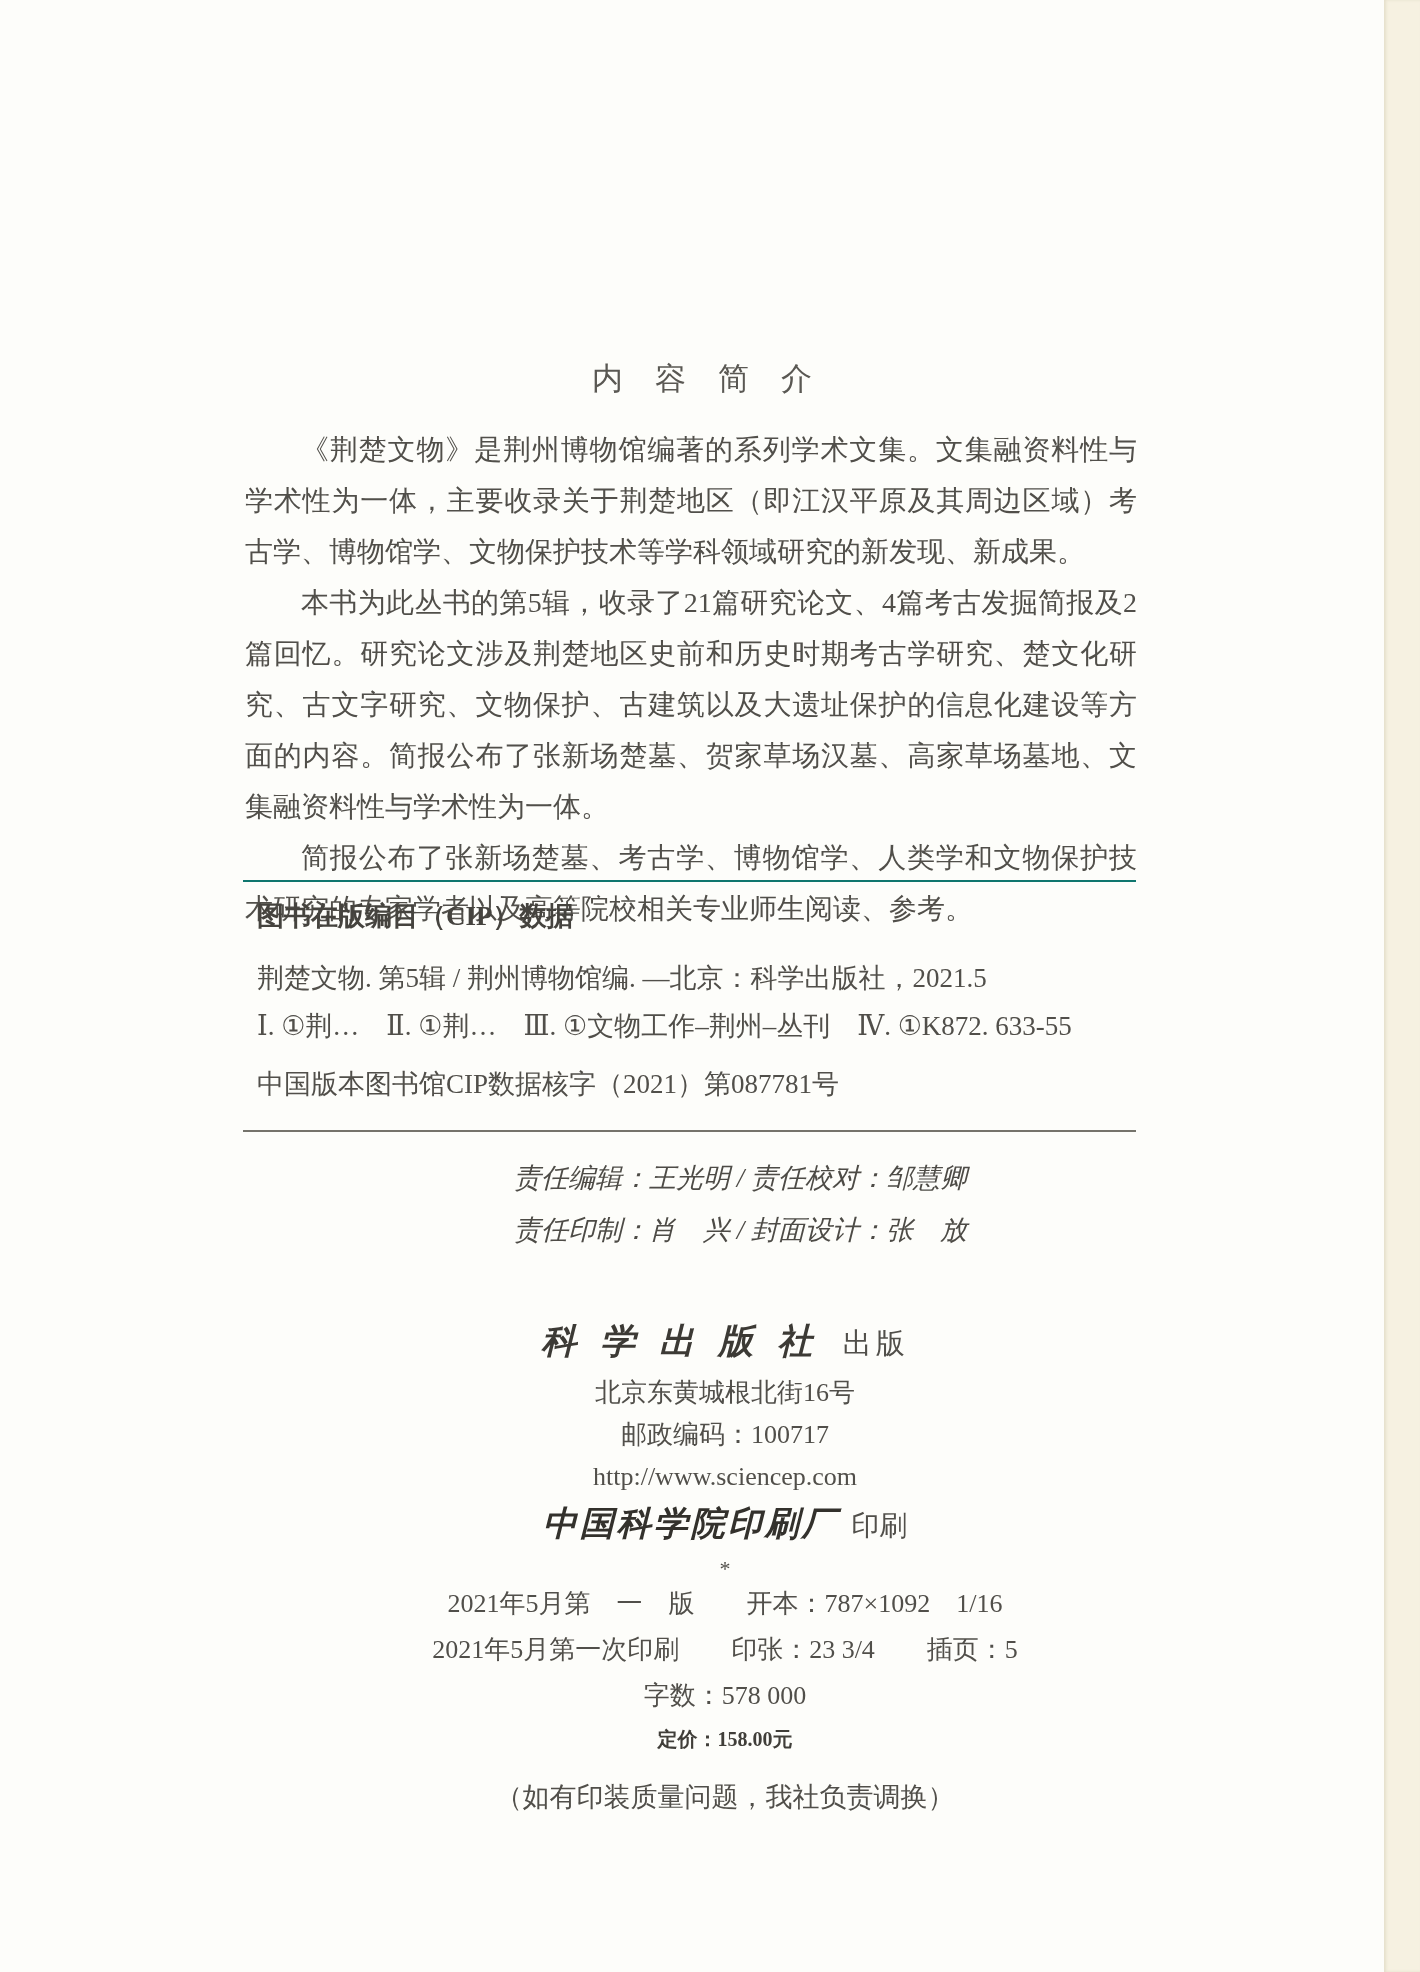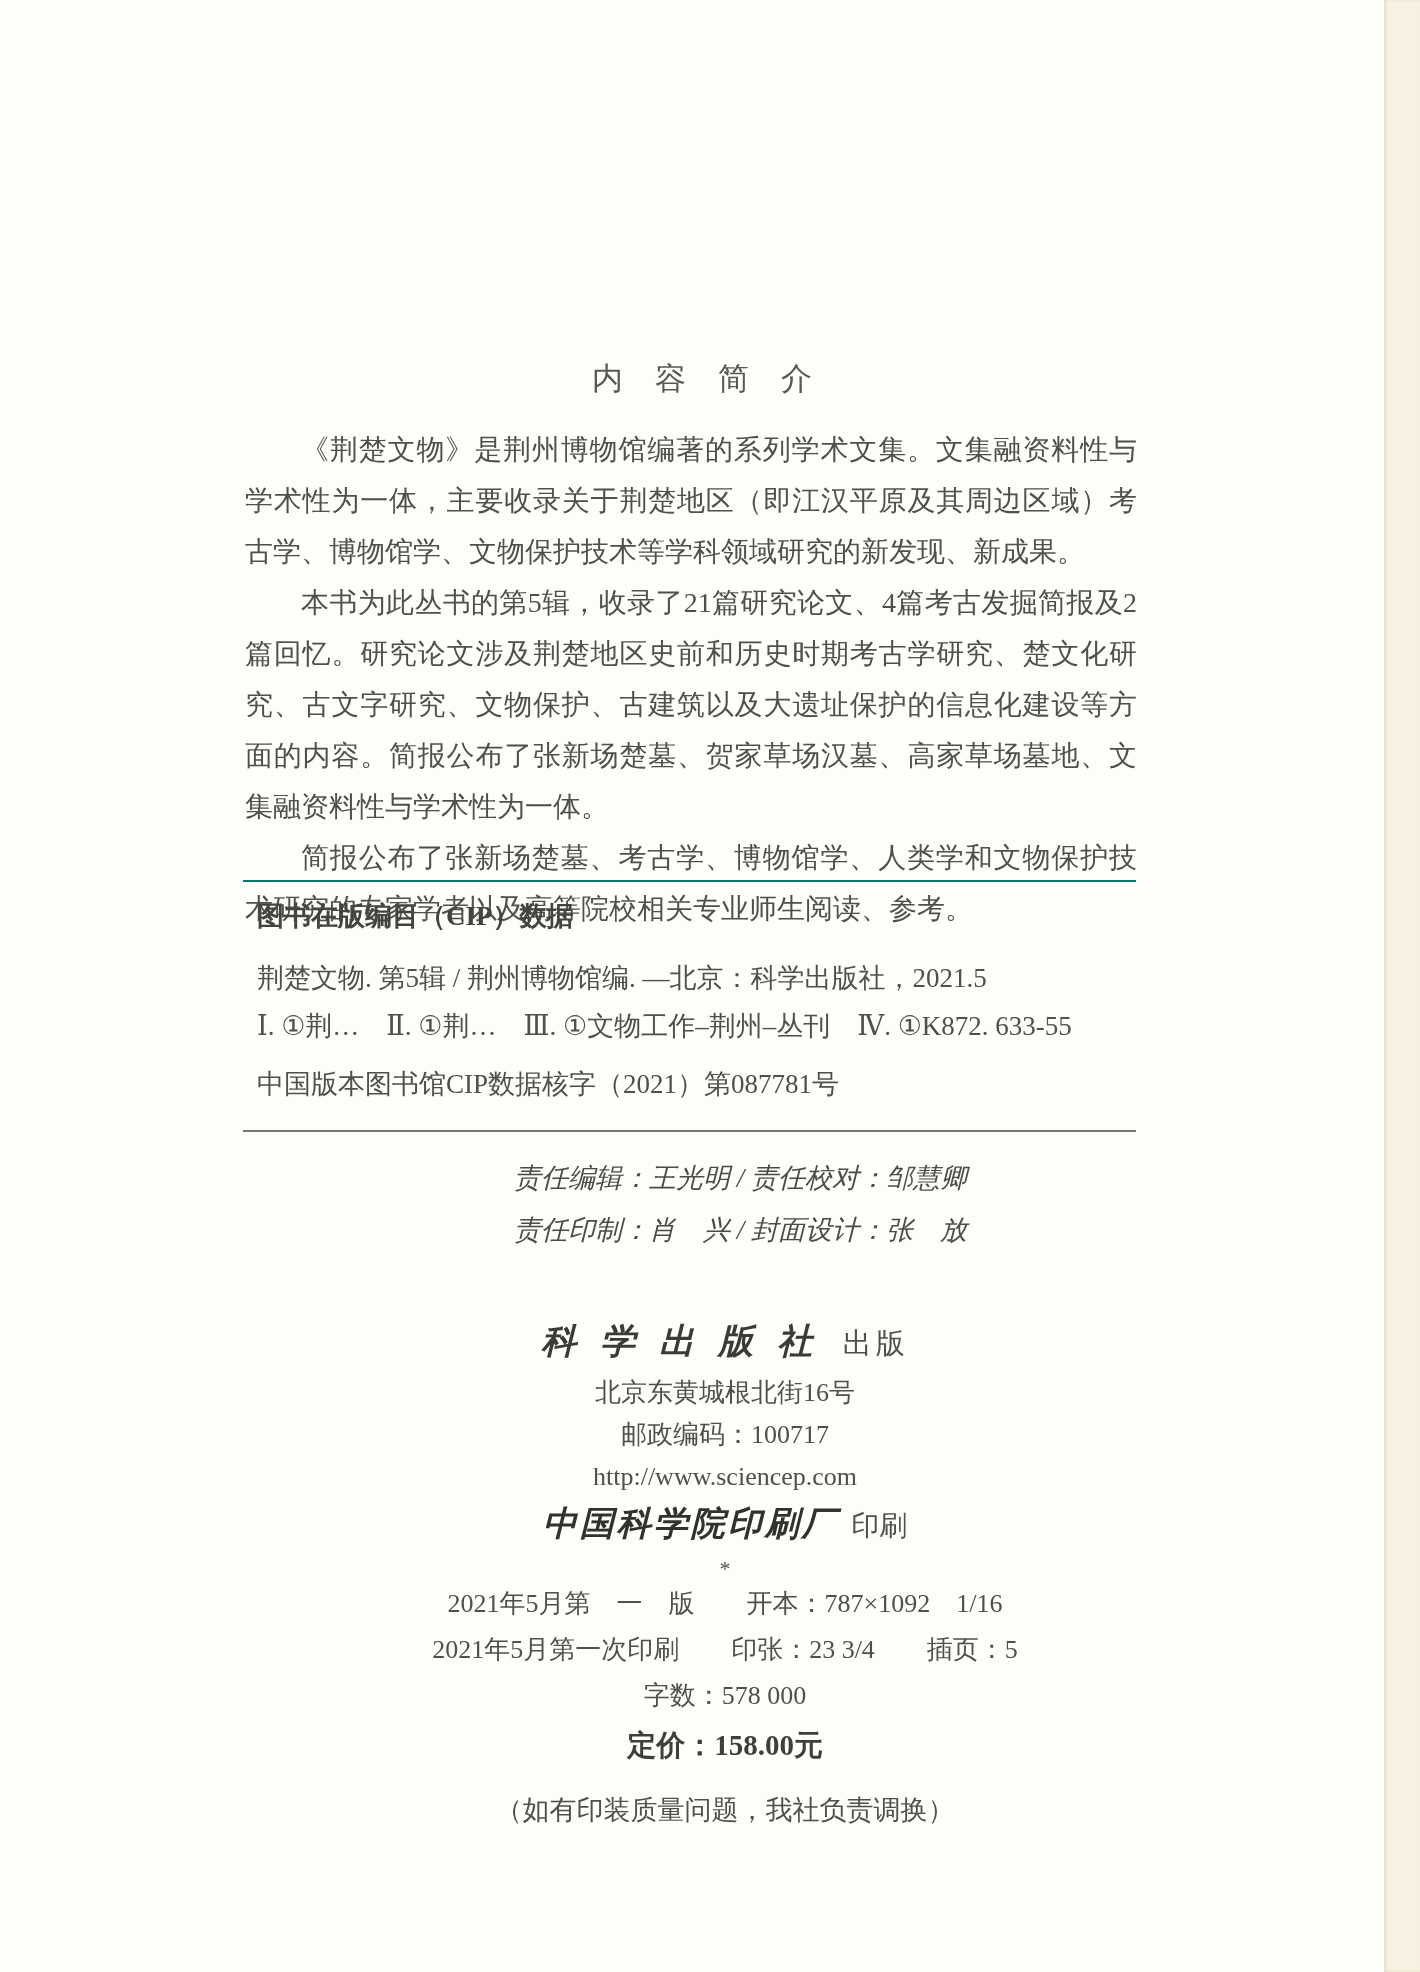--- a/index.html
+++ b/index.html
@@ -135,21 +135,21 @@
     font-weight: normal;
     color: #514f4a;
     margin-left: 6px;
   }
   .dist-line { margin-bottom: 8px !important; font-size: 27px; }
   .star-line { margin-bottom: 4px !important; font-size: 22px; }
   .edition-line, .impression-line { margin-bottom: 11px !important; }
   .words-line { margin-bottom: 13px !important; }
   .price-line {
     margin-bottom: 26px !important;
-    font-size: 29px;
+    font-size: 20px;
     font-weight: bold;
     color: #403e39;
   }
   .notice-line { font-size: 27px; }
 </style>
 </head>
 <body>
 
 <div class="page">
 

